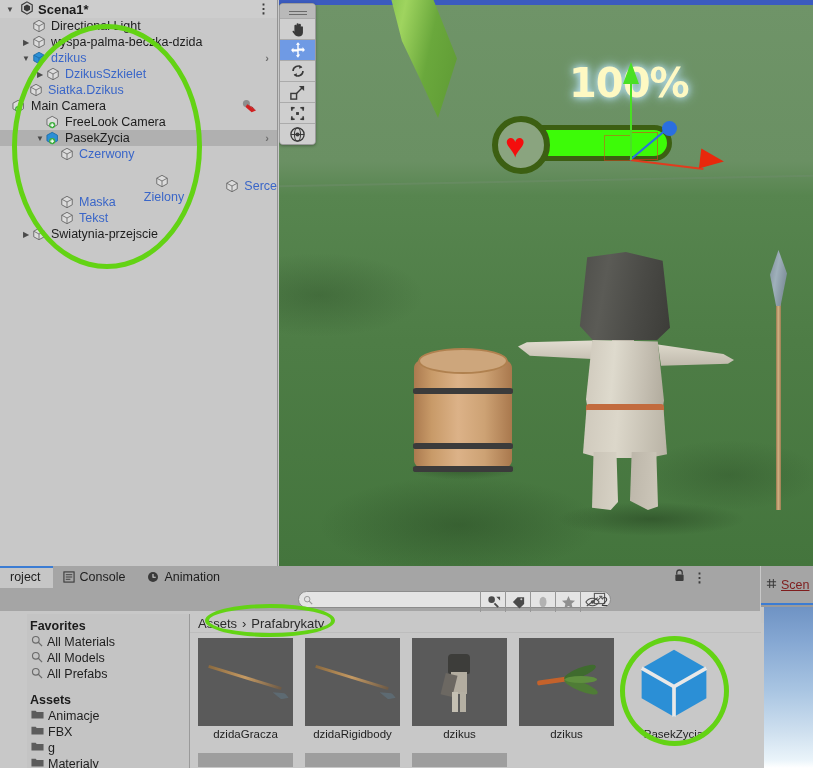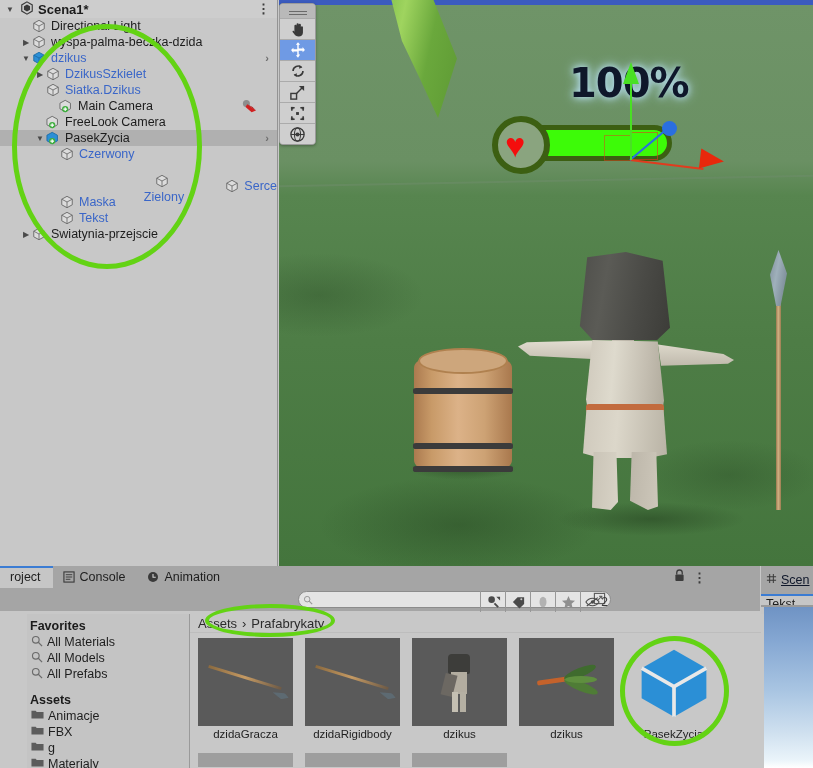--- a/index.html
+++ b/index.html
@@ -95,21 +95,21 @@
     border-top: 1px solid #ababab; background: #cfcfcf;
   }
   .tool.active { background: #6f9ae4; }
   .tool svg { display: block; }
 
   
   .hp-wrap { position: absolute; left: 205px; top: 70px; }
   .hp-pct {
     position: absolute; left: 85px; top: -10px;
     font-family: "DejaVu Sans", sans-serif;
-    font-size: 40px; font-weight: bold; color: #0f172a;
+    font-size: 40px; font-weight: bold; color: #fef9c3;
     text-shadow: 0 0 7px rgba(190,230,255,.95), 0 0 13px rgba(190,230,255,.8);
     letter-spacing: -1px;
   }
   .hp-bar {
     position: absolute; left: 36px; top: 55px; width: 152px; height: 36px;
     background: #3dfb08; border: 5px solid #3c5f12; border-radius: 18px;
   }
   .hp-heart-ring {
     position: absolute; left: 8px; top: 46px; width: 58px; height: 58px;
     border: 6px solid #3c5f12; border-radius: 50%; background: #8aa47f;
@@ -346,22 +346,22 @@
     position:absolute; left:3px; top:13px; width:7px; height:44px;
     background:#9a9a9a; border-radius:3px;
   }
 
   
   #gameview {
     position: absolute; left: 761px; top: 566px; width: 52px; height: 202px;
     background: #c8c8c8; overflow: hidden;
   }
   .gv-tab {
-    height: 28px; display:flex; align-items:center; gap:4px; padding-left:5px;
-    background:#a5a5a5; font-size: 12.5px; color:#0f172a; white-space: nowrap; text-decoration: underline;
+    height: 37px; display:flex; align-items:center; gap:4px; padding-left:5px;
+    background:#a5a5a5; font-size: 12.5px; color:#7f1d1d; white-space: nowrap; text-decoration: underline;
   }
   .gv-tab2 {
     height: 20px; display:flex; align-items:center; padding-left:5px;
     background:#c6c6c6; font-size: 12.5px; color:#1d1d1d;
     box-shadow: inset 0 2px 0 #3b7cd3;
   }
   .gv-canvas {
     position:absolute; left:3px; top:41px; right:0; bottom:0;
     background: linear-gradient(180deg,#6f93c4 0%, #86a8d3 22%, #a9c5e2 52%, #cfe0ef 78%, #eaf4fa 95%, #ffffff 100%);
   }
@@ -427,31 +427,31 @@
         <div class="hrow" style="padding-left: 34px;">
           <span class="tri">▶</span>
           <span class="ico">
             <svg width="14" height="14" viewBox="0 0 16 16">
               <polygon points="8,1.5 14,4.8 14,11.2 8,14.5 2,11.2 2,4.8" fill="#dcdcdc" stroke="#6c6c6c" stroke-width="1.1"></polygon>
               <path d="M2,4.8 L8,8 L14,4.8 M8,8 L8,14.5" fill="none" stroke="#6c6c6c" stroke-width="1"></path>
             </svg>
           </span>
           <span class="label prefab">DzikusSzkielet</span>
         </div>
-        <div class="hrow" style="padding-left: 34px; align-items: center;">
+        <div class="hrow" style="padding-left: 17px; align-items: center;">
           <span class="tri empty"></span>
           <span class="ico">
             <svg width="14" height="14" viewBox="0 0 16 16">
               <polygon points="8,1.5 14,4.8 14,11.2 8,14.5 2,11.2 2,4.8" fill="#dcdcdc" stroke="#6c6c6c" stroke-width="1.1"></polygon>
               <path d="M2,4.8 L8,8 L14,4.8 M8,8 L8,14.5" fill="none" stroke="#6c6c6c" stroke-width="1"></path>
             </svg>
           </span>
           <span class="label prefab">Siatka.Dzikus</span>
         </div>
-        <div class="hrow" style="padding-left: 34px; margin-left: 13px;">
+        <div class="hrow" style="">
           <span class="tri empty"></span>
           <span class="ico">
             <svg width="15" height="14" viewBox="0 0 17 16">
               <polygon points="7,1.5 13,4.8 13,11.2 7,14.5 1,11.2 1,4.8" fill="#dcdcdc" stroke="#6c6c6c" stroke-width="1.1"></polygon>
               <circle cx="7" cy="11.5" r="3.6" fill="#3fae3f"></circle>
               <path d="M7,9.4v4.2M4.9,11.5h4.2" stroke="#fff" stroke-width="1.3"></path>
             </svg>
           </span>
           <span class="label">Main Camera</span>
           <span class="redico"><svg width="16" height="14" viewBox="0 0 18 16">

